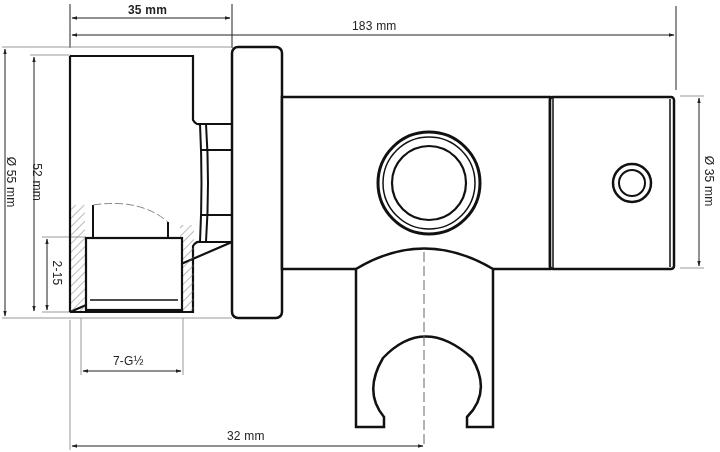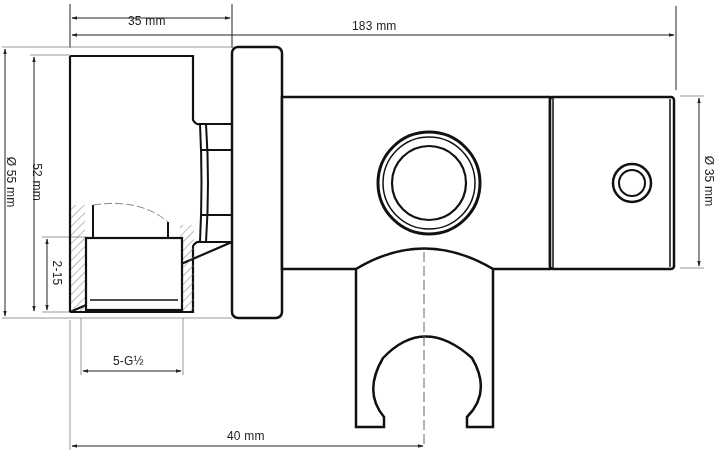--- a/index.html
+++ b/index.html
@@ -108,21 +108,21 @@
       <circle cx="632" cy="183" r="19" stroke-width="2.5"></circle>
       <circle cx="632" cy="183" r="13" stroke-width="2"></circle>
     </g>
 
     <g>
       <path d="M356,269 Q424,228 493,269 L493,427 L467,427 L467,417 Q492,392 472,358 Q424,315 383,358 Q363,392 384,417 L384,427 L356,427 Z" fill="#fff" stroke="#111" stroke-width="2.5"></path>
       <line x1="424" y1="252" x2="424" y2="448" stroke="#666" stroke-width="1" stroke-dasharray="10,4"></line>
     </g>
   </svg>
 
-  <span class="lbl" style="left:128px;top:14px;">35 mm</span>
+  <span class="lbl" style="left:128px;top:3px;font-weight:bold;">35 mm</span>
   <span class="lbl" style="left:352px;top:19px;">183 mm</span>
   <span class="lbl vert" style="left:-14px;top:175px;">Ø 55 mm</span>
   <span class="lbl vert" style="left:18px;top:175px;">52 mm</span>
   <span class="lbl vert" style="left:45px;top:266px;">2-15</span>
-  <span class="lbl" style="left:113px;top:354px;">5-G½</span>
-  <span class="lbl" style="left:227px;top:429px;">40 mm</span>
+  <span class="lbl" style="left:113px;top:354px;">7-G½</span>
+  <span class="lbl" style="left:227px;top:429px;">32 mm</span>
   <span class="lbl vert" style="left:684px;top:174px;">Ø 35 mm</span>
 </div>
 
 </body></html>

